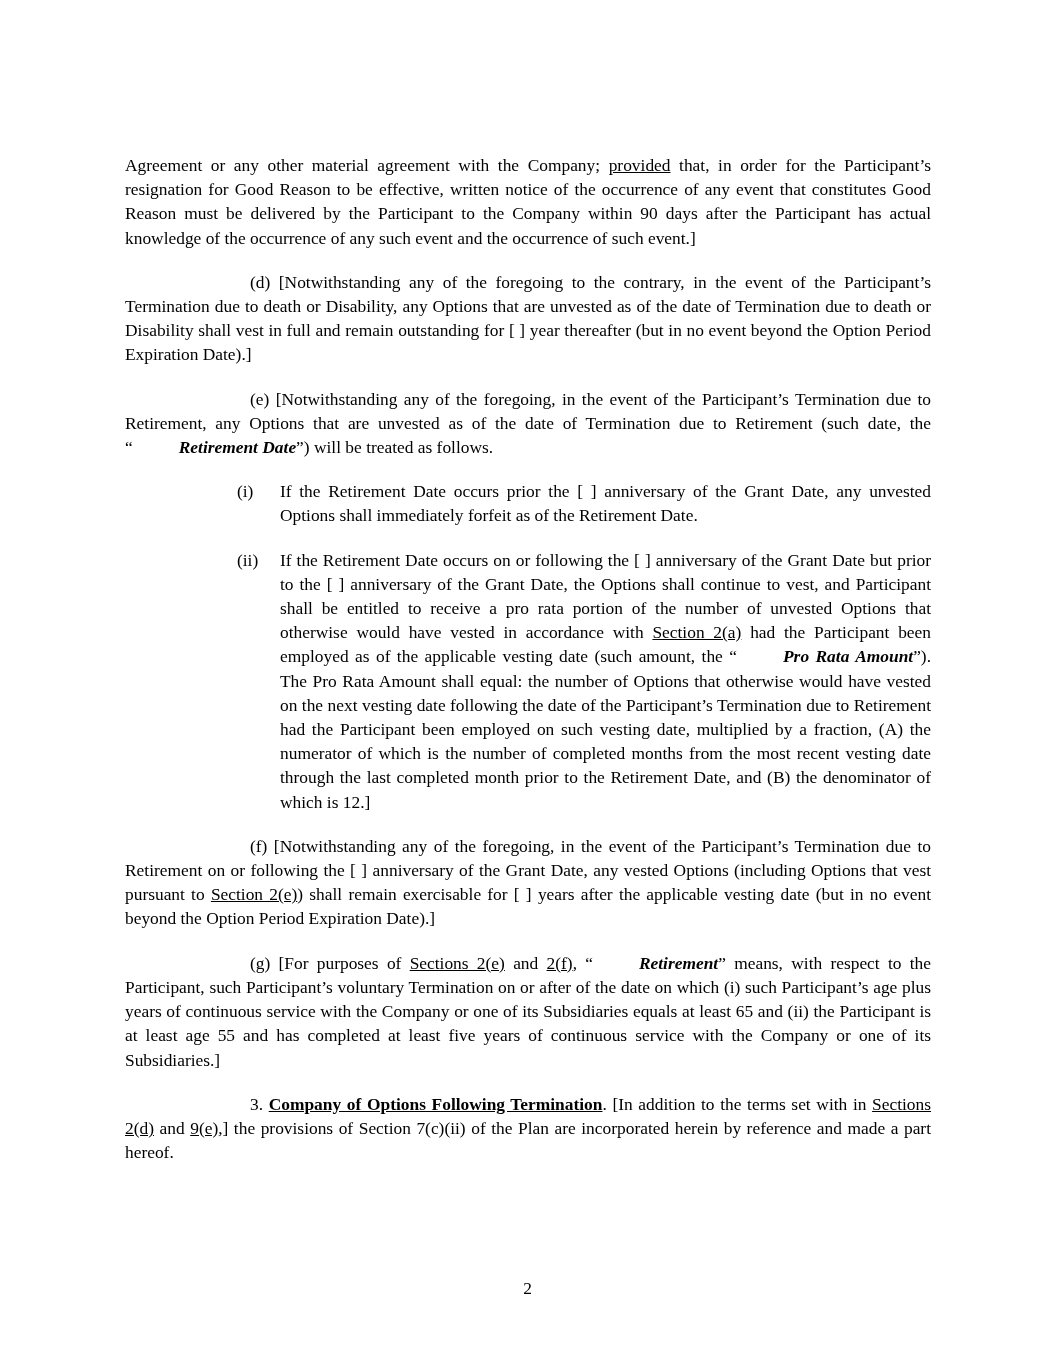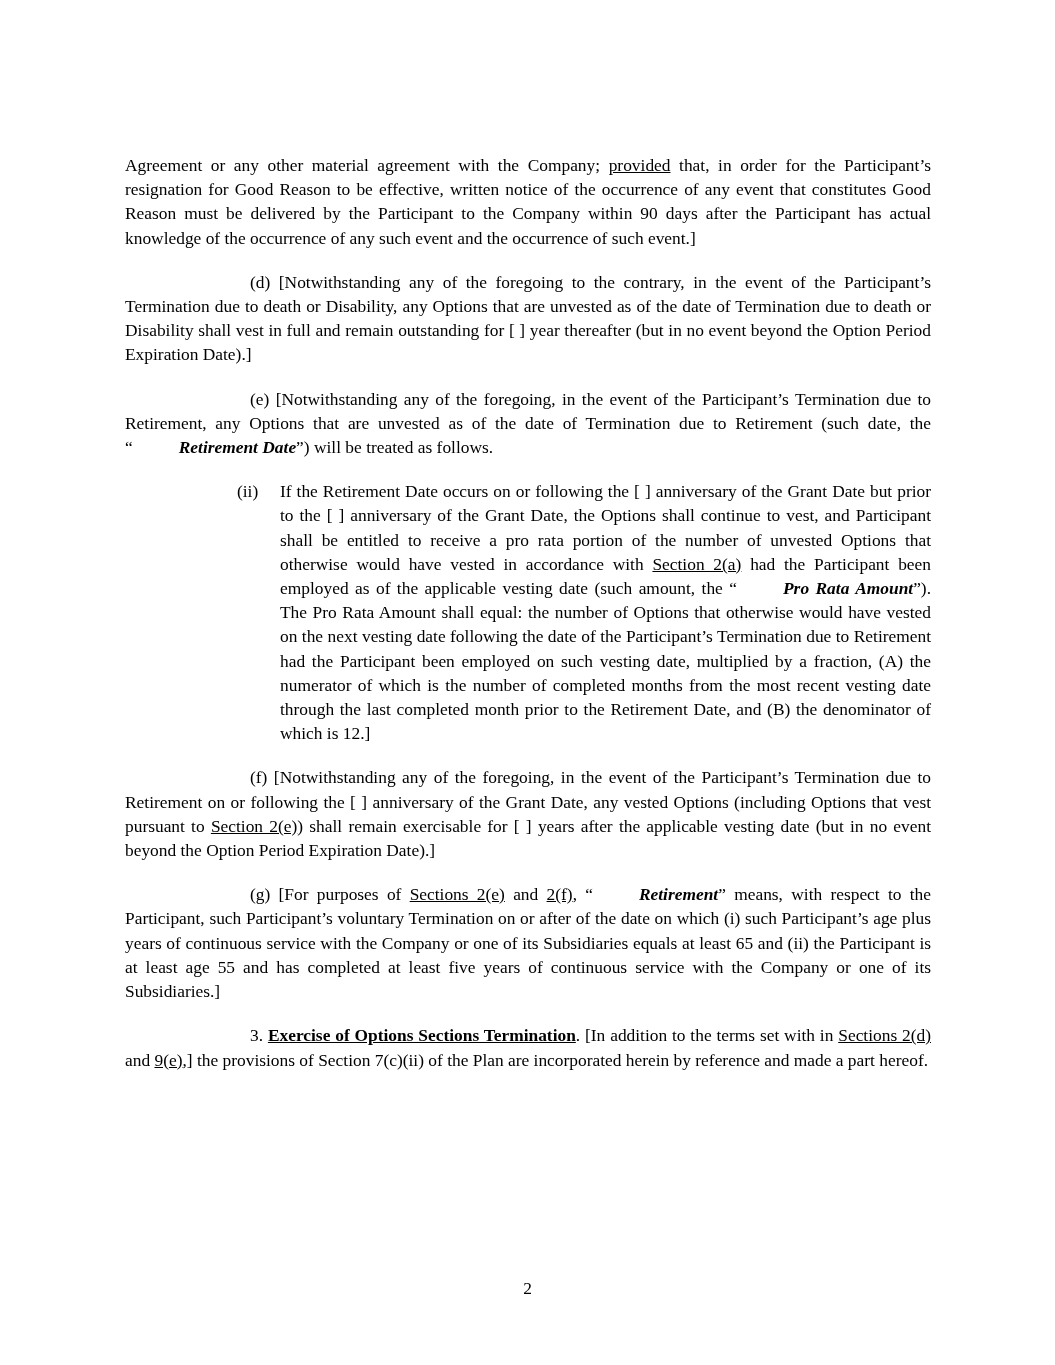--- a/index.html
+++ b/index.html
@@ -53,24 +53,25 @@
 <body>
 
 <div class="page">
 
   <p class="para"><span>Agreement or any other material agreement with the Company; </span><span class="run-u">provided</span><span> that, in order for the Participant’s resignation for Good Reason to be effective, written notice of the occurrence of any event that constitutes Good Reason must be delivered by the Participant to the Company within 90 days after the Participant has actual knowledge of the occurrence of any such event and the occurrence of such event.]</span></p>
 
   <p class="para indent"><span>(d) [Notwithstanding any of the foregoing to the contrary, in the event of the Participant’s Termination due to death or Disability, any Options that are unvested as of the date of Termination due to death or Disability shall vest in full and remain outstanding for [ ] year thereafter (but in no event beyond the Option Period Expiration Date).]</span></p>
 
   <p class="para indent"><span>(e) [Notwithstanding any of the foregoing, in the event of the Participant’s Termination due to Retirement, any Options that are unvested as of the date of Termination due to Retirement (such date, the “</span><span class="run-bi">Retirement Date</span><span>”) will be treated as follows.</span></p>
 
+  <p class="para list-item"><span class="li-label">(i)</span><span><span>If the Retirement Date occurs prior the [ ] anniversary of the Grant Date, any unvested Options shall immediately forfeit as of the Retirement Date.</span></span></p>
 
   <p class="para list-item"><span class="li-label">(ii)</span><span><span>If the Retirement Date occurs on or following the [ ] anniversary of the Grant Date but prior to the [ ] anniversary of the Grant Date, the Options shall continue to vest, and Participant shall be entitled to receive a pro rata portion of the number of unvested Options that otherwise would have vested in accordance with </span><span class="run-u">Section 2(a)</span><span> had the Participant been employed as of the applicable vesting date (such amount, the “</span><span class="run-bi">Pro Rata Amount</span><span>”). The Pro Rata Amount shall equal: the number of Options that otherwise would have vested on the next vesting date following the date of the Participant’s Termination due to Retirement had the Participant been employed on such vesting date, </span><span class="run-i">multiplied by</span><span> a fraction, (A) the numerator of which is the number of completed months from the most recent vesting date through the last completed month prior to the Retirement Date, and (B) the denominator of which is 12.]</span></span></p>
 
   <p class="para indent"><span>(f) [Notwithstanding any of the foregoing, in the event of the Participant’s Termination due to Retirement on or following the [ ] anniversary of the Grant Date, any vested Options (including Options that vest pursuant to </span><span class="run-u">Section 2(e)</span><span>) shall remain exercisable for [ ] years after the applicable vesting date (but in no event beyond the Option Period Expiration Date).]</span></p>
 
   <p class="para indent"><span>(g) [For purposes of </span><span class="run-u">Sections 2(e)</span><span> and </span><span class="run-u">2(f)</span><span>, “</span><span class="run-bi">Retirement</span><span>” means, with respect to the Participant, such Participant’s voluntary Termination on or after of the date on which (i) such Participant’s age plus years of continuous service with the Company or one of its Subsidiaries equals at least 65 and (ii) the Participant is at least age 55 and has completed at least five years of continuous service with the Company or one of its Subsidiaries.]</span></p>
 
-  <p class="para indent"><span>3. </span><span class="run-bu">Exercise of Options Sections Termination</span><span>. [In addition to the terms set with in </span><span class="run-u">Sections 2(d)</span><span> and </span><span class="run-u">9(e)</span><span>,] the provisions of Section 7(c)(ii) of the Plan are incorporated herein by reference and made a part hereof.</span></p>
+  <p class="para indent"><span>3. </span><span class="run-bu">Company of Options Following Termination</span><span>. [In addition to the terms set with in </span><span class="run-u">Sections 2(d)</span><span> and </span><span class="run-u">9(e)</span><span>,] the provisions of Section 7(c)(ii) of the Plan are incorporated herein by reference and made a part hereof.</span></p>
 
   <div class="page-number">2</div>
 
 </div>
 
 </body></html>

